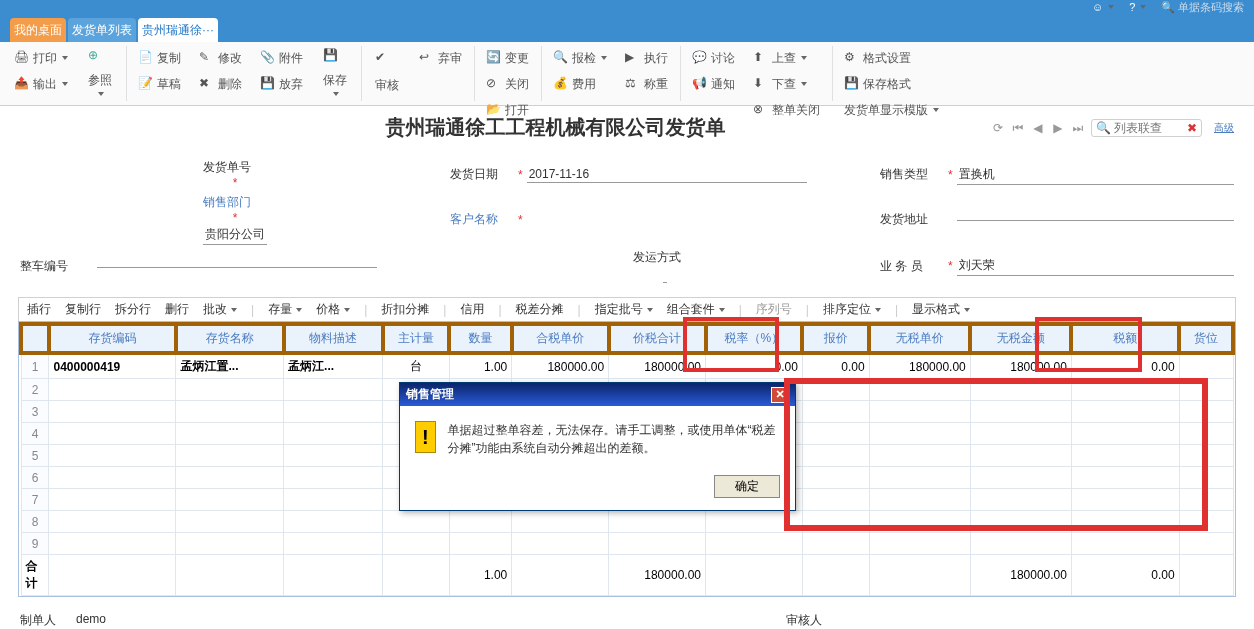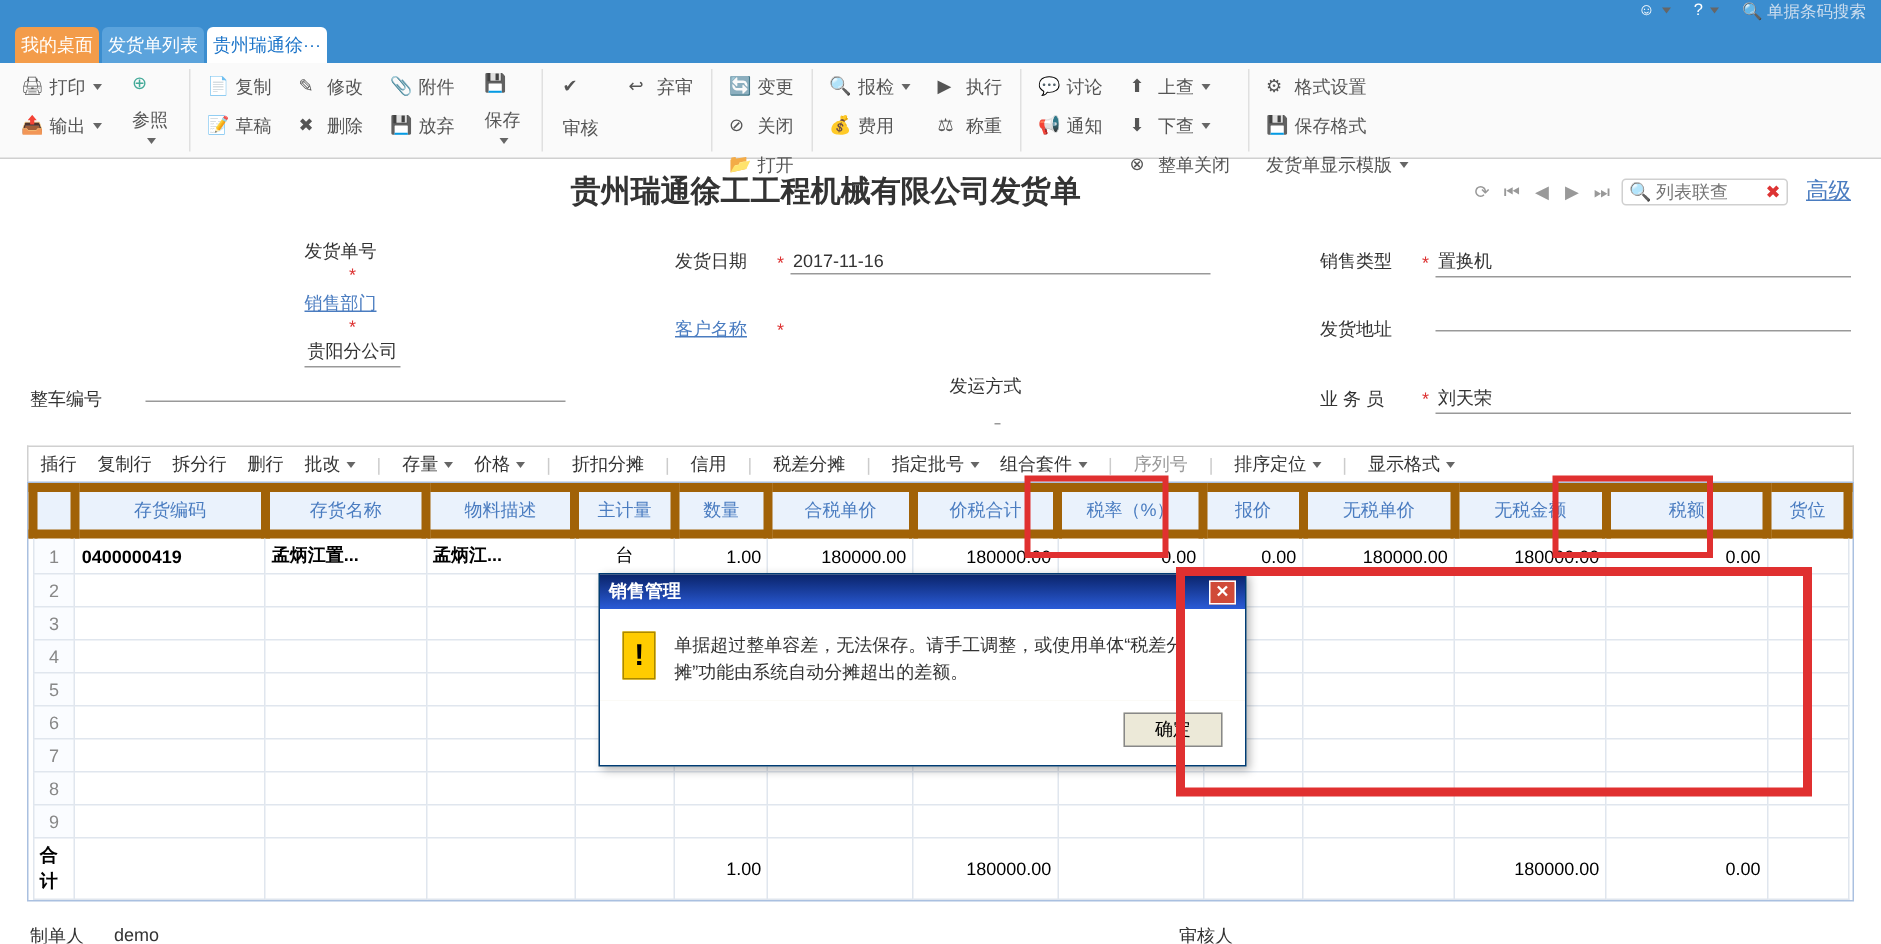--- a/index.html
+++ b/index.html
@@ -31,57 +31,57 @@
 .search-box { border: 1px solid #d0d0d0; border-radius: 3px; display: flex; align-items: center; padding: 1px 4px; gap: 3px; }
 .search-box input { border: none; outline: none; width: 70px; font-size: 12px; color: #999; }
 
 .form-area { padding: 10px 20px; }
 .form-row { display: flex; margin-bottom: 4px; }
 .form-cell { display: flex; align-items: center; min-width: 0; }
 .form-cell.c1 { width: 430px; flex-direction: column; }
 .form-cell.c2 { width: 430px; }
 .form-cell.c3 { flex: 1; }
 .form-label { width: 64px; color: #333; padding-right: 4px; }
-.form-label.link { color: #4a7cc0; text-decoration: underline; }
+.form-label.link { color: #4a7cc0; }
 .req { color: #d33; margin: 0 4px; }
 .form-value { border-bottom: 1px solid #999; flex: 1; max-width: 280px; padding: 1px 2px; color: #333; }
 
 .grid-toolbar { display: flex; align-items: center; border: 1px solid #d0d0d0; border-bottom: none; margin: 0 18px; padding: 3px 8px; gap: 14px; font-size: 12px; color: #333; }
 .grid-toolbar .sep { color: #ccc; }
 .tbtn { cursor: pointer; display: flex; align-items: center; gap: 2px; }
 .tbtn.disabled { color: #999; }
 
 .grid-wrap { margin: 0 18px; border: 1px solid #aac0e0; position: relative; }
 .grid { width: 100%; border-collapse: collapse; table-layout: fixed; }
-.grid th { background: #eaf2fc; border: 6px solid #a16207; padding: 4px 2px; color: #4a7cc0; font-weight: normal; text-align: center; font-size: 12px; }
+.grid th { background: #eaf2fc; border: 4px solid #a16207; padding: 4px 2px; color: #4a7cc0; font-weight: normal; text-align: center; font-size: 12px; }
 .grid td { border: 1px solid #e0e6ee; padding: 3px 4px; height: 22px; text-align: right; font-size: 12px; }
 .grid td.rownum { text-align: center; color: #888; background: #fafcff; }
 .grid td.tl { text-align: left; font-weight: bold; }
 .grid td.tc { text-align: center; }
 .grid tr.sum td { border-top: 1px solid #aac0e0; }
 
 .hl-red { border: 4px solid #e03030; position: absolute; pointer-events: none; }
 .hl1 { left: 664px; top: -5px; width: 96px; height: 55px; }
 .hl2 { left: 1016px; top: -5px; width: 107px; height: 55px; }
 .hl3 { border: 6px solid #e03030; left: 385px; top: -4px; width: 424px; height: 153px; }
 
 .footer-row { display: flex; padding: 15px 20px; gap: 300px; }
 .footer-item { display: flex; gap: 20px; color: #333; }
 
-.dialog-wrap { position: absolute; left: 414px; top: 370px; width: 432px; }
+.dialog-wrap { position: absolute; left: 414px; top: 370px; width: 397px; }
 .dialog { background: #ece9d8; border: 1px solid #003c74; box-shadow: 2px 2px 6px rgba(0,0,0,0.3); }
 .dialog-titlebar { background: linear-gradient(#0a246a, #2a5bd7); color: #fff; padding: 3px 6px; display: flex; justify-content: space-between; align-items: center; font-size: 12px; font-weight: bold; }
 .dialog-close { background: #d04a38; border: 1px solid #fff; width: 18px; height: 16px; color: #fff; display: flex; align-items: center; justify-content: center; font-weight: bold; cursor: pointer; font-size: 11px; }
 .dialog-body { padding: 15px 15px 10px 15px; display: flex; gap: 12px; background: #fff; margin: 0; }
 .dialog-icon { width: 32px; height: 32px; background: #fc0; border: 1px solid #a80; display: flex; align-items: center; justify-content: center; font-size: 20px; font-weight: bold; color: #000; }
 .dialog-text { font-size: 12px; color: #333; line-height: 1.5; }
 .dialog-buttons { background: #fff; padding: 8px 15px 12px; display: flex; justify-content: flex-end; }
 .dialog-btn { padding: 2px 20px; border: 1px solid #888; background: #ece9d8; cursor: pointer; font-size: 12px; }
 
-.advanced-link { color: #4a7cc0; text-decoration: underline; font-size: 15px; margin-left: 6px; cursor: pointer; }
+.advanced-link { color: #4a7cc0; text-decoration: underline; font-size: 10px; margin-left: 6px; cursor: pointer; }
 </style>
 </head>
 <body>
 
 <div class="topbar">
   <div class="topbar-item">
       <span>☺</span> 
       <span class="dropdown-arrow"></span>
     </div>
   <div class="topbar-item">

